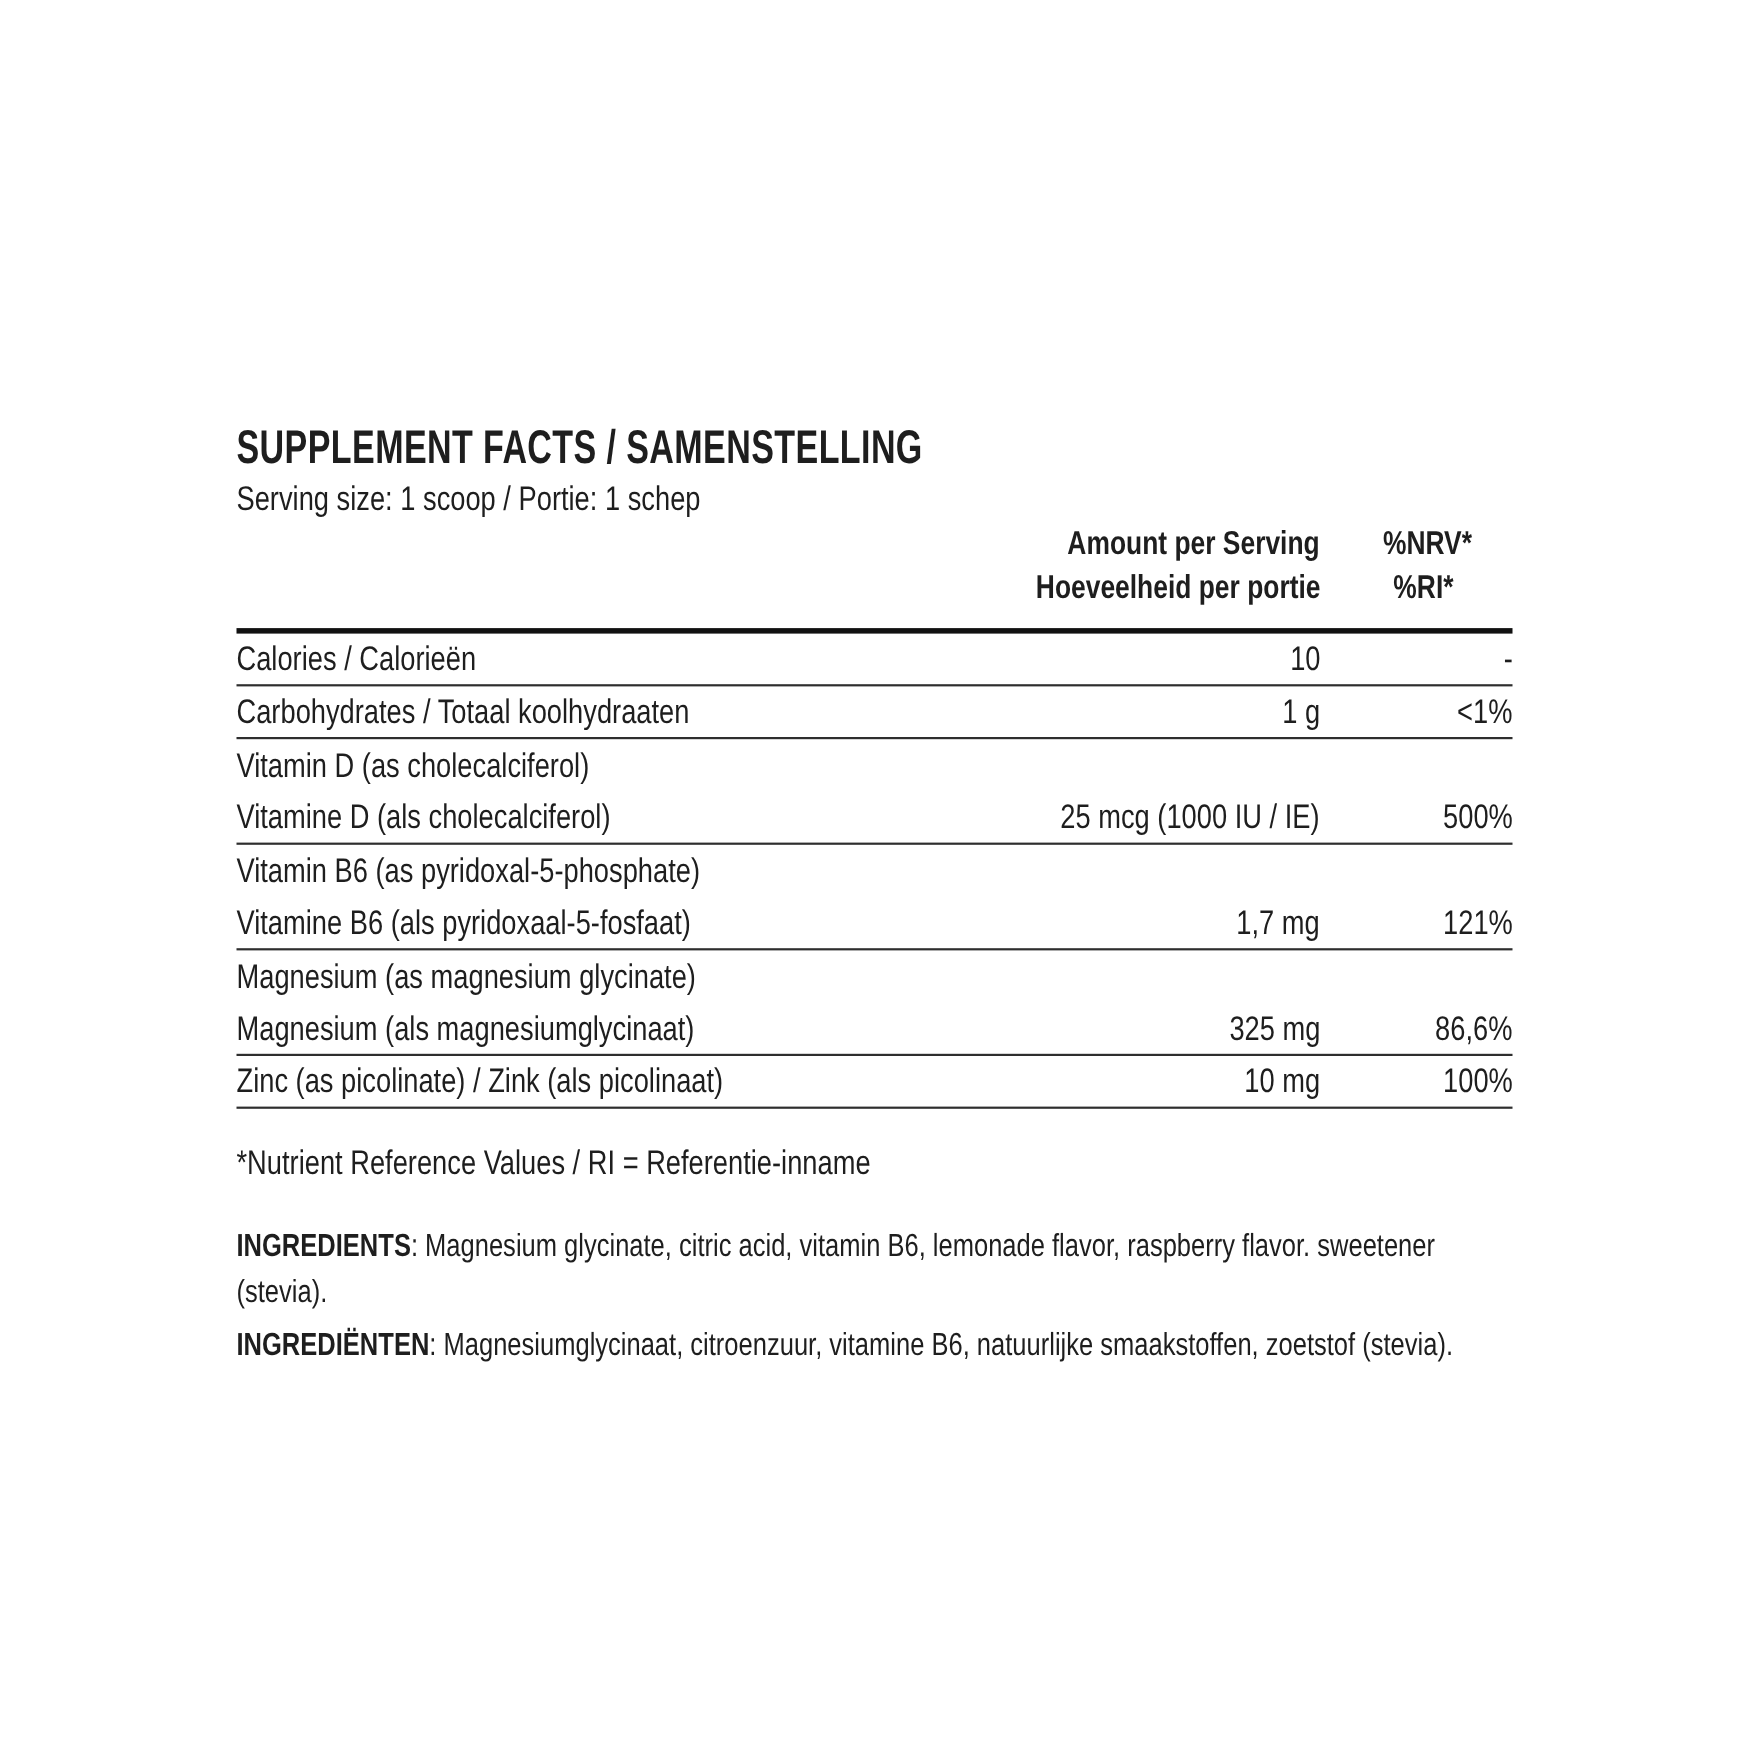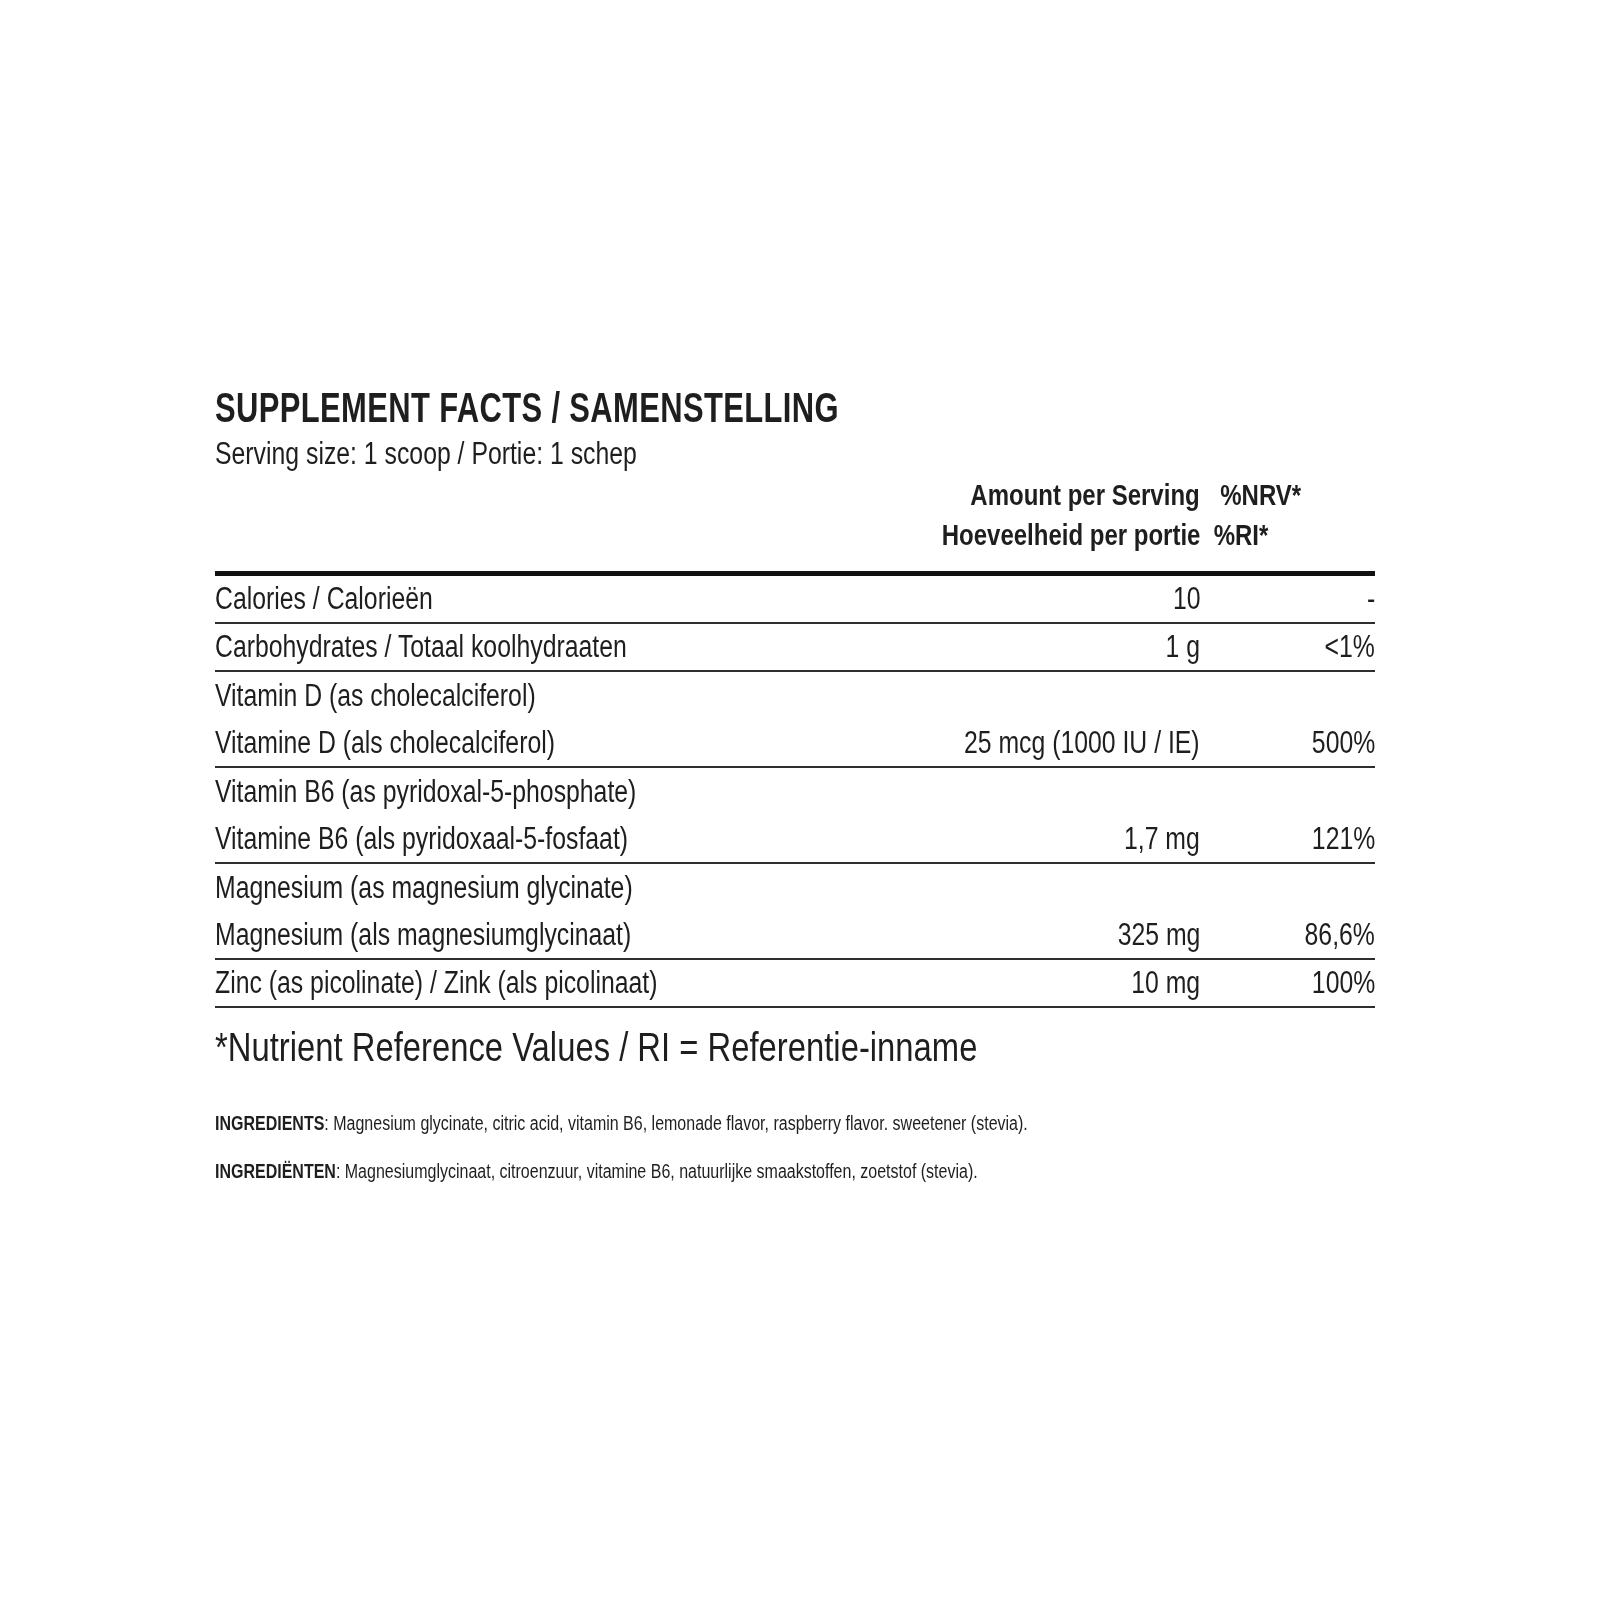--- a/index.html
+++ b/index.html
@@ -24,31 +24,31 @@
   .condL { display: inline-block; transform: scaleX(0.80); transform-origin: 0 50%; white-space: nowrap; }
   .condR { display: inline-block; transform: scaleX(0.80); transform-origin: 100% 50%; white-space: nowrap; }
   .condP { display: inline-block; width: 125%; transform: scaleX(0.80); transform-origin: 0 0; }
 
   .title { font-size: 43px; font-weight: 700; line-height: 44px; letter-spacing: 0.5px; }
   .serving { font-size: 31px; line-height: 38px; margin-top: 6px; }
 
   .thead { margin-top: 2px; border-bottom: 5px solid #111111; padding-bottom: 16px; }
   .thead-cols { display: flex; font-size: 30px; font-weight: 700; line-height: 40px; }
   .amt-head { flex: 1; text-align: right; }
-  .nrv-head { width: 175px; text-align: left; }
+  .nrv-head { width: 175px; text-align: center; }
 
   .trow { display: flex; align-items: center; height: 48px; font-size: 31px; box-sizing: border-box; }
   .trow.sep { border-bottom: 2px solid #2e2e2e; justify-content: flex-end; }
   .cname { flex: 1; text-align: left; overflow: visible; }
   .camt { width: 420px; text-align: right; }
   .cnrv { width: 175px; text-align: right; }
 
-  .footnote { margin-top: 20px; font-size: 41px; line-height: 38px; }
+  .footnote { margin-top: 30px; font-size: 31px; line-height: 38px; }
 
-  .para { margin: 0; font-size: 20px; line-height: 42px; }
+  .para { margin: 0; font-size: 29px; line-height: 42px; }
   .para-en { margin-top: 36px; }
   .para-nl { margin-top: 6px; }
   .para b { font-weight: 700; }
 </style>
 </head>
 <body>
 
 <div class="page">
   <div class="label">
 

